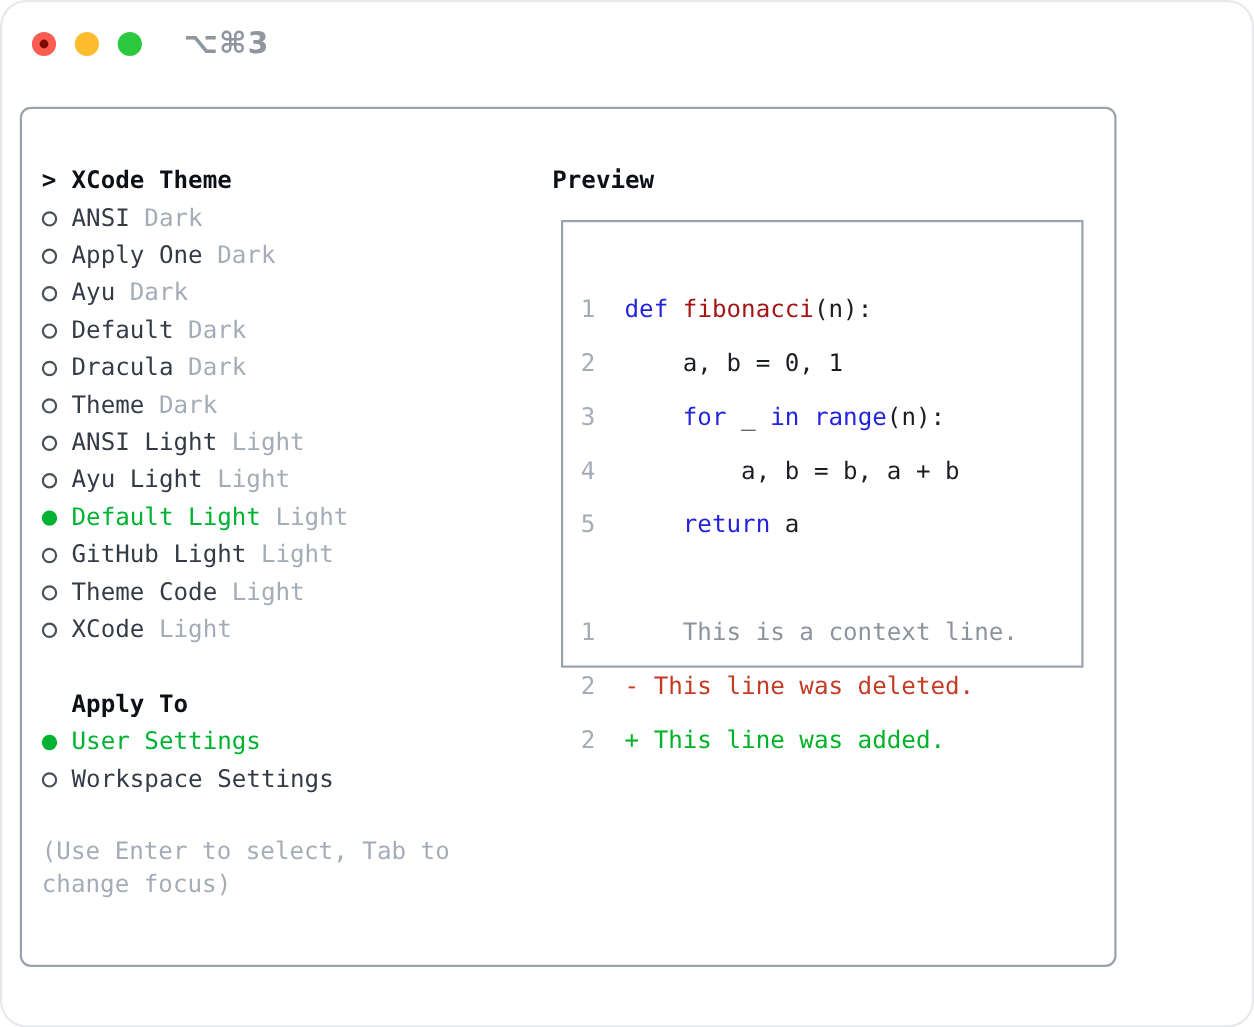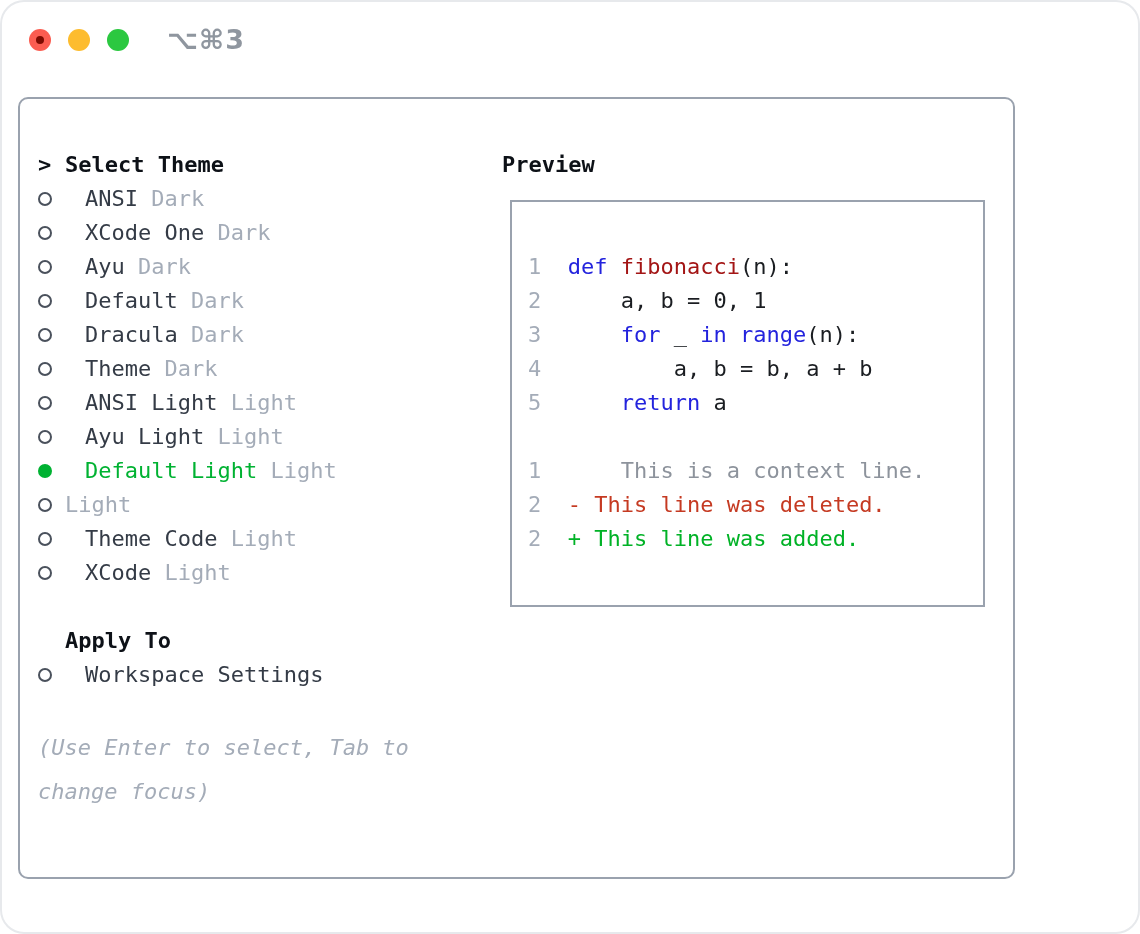--- a/index.html
+++ b/index.html
@@ -30,32 +30,32 @@
     font-size:22px;line-height:34px;color:var(--text);
   }
   .left-col{width:440px;flex:none;}
   .row{height:34px;display:flex;align-items:center;white-space:pre;}
   .blank{height:34px;}
   .marker{width:27px;flex:none;display:flex;align-items:center;}
   .arrow{font-weight:700;color:var(--heading);}
   .circle{width:14px;height:14px;box-sizing:border-box;border:2px solid #4a515c;border-radius:50%;}
   .circle.sel{background:var(--accent-green);border-color:var(--accent-green);}
   .heading{font-weight:700;color:var(--heading);}
-  .iname{color:var(--text);margin-left:20px;}
+  .iname{color:var(--text);}
   .iname.sel{color:var(--accent-green);}
   .variant{color:var(--muted);}
-  .hint{width:420px;color:var(--muted);line-height:44px;white-space:normal;font-style:italic;}
+  .hint{width:420px;color:var(--muted);line-height:30px;white-space:normal;}
   
   .right-col{flex:1;padding-left:24px;}
   .preview-box{
     margin-left:8px;margin-top:18px;width:475px;height:407px;box-sizing:border-box;
     border:2px solid var(--border);padding:48px 0 0 16px;background:#fff;
     font-size:22px;line-height:34px;color:var(--code-text);
   }
-  .pline{height:34px;white-space:pre;}
+  .pline{height:34px;white-space:pre;margin-top:15px;}
   .ln{display:inline-block;width:3ch;color:var(--line-num);}
   .seg-kw{color:var(--kw);}
   .seg-fn{color:var(--fn);}
   .seg-pl{color:var(--code-text);}
   .seg-ctx{color:var(--ctx);}
   .seg-del{color:var(--del);}
   .seg-add{color:var(--add);text-align:center;}
 </style>
 </head>
 <body>
@@ -69,46 +69,47 @@
     <span class="tl-dot tl-yellow"></span>
     <span class="tl-dot tl-green"></span>
     <span class="shortcut">⌥⌘3</span>
   </div>
 
   <div class="panel">
 
     <div class="left-col">
       <div class="row">
         <span class="marker arrow">&gt;</span>
-        <span class="heading">Select Theme</span>
+        <span class="heading">XCode Theme</span>
       </div>
 
       <div id="theme-list">
           <div class="row"><span class="marker"><span class="circle"></span></span><span class="iname">ANSI </span><span class="variant">Dark</span></div>
-          <div class="row"><span class="marker"><span class="circle"></span></span><span class="iname">XCode One </span><span class="variant">Dark</span></div>
+          <div class="row"><span class="marker"><span class="circle"></span></span><span class="iname">Apply One </span><span class="variant">Dark</span></div>
           <div class="row"><span class="marker"><span class="circle"></span></span><span class="iname">Ayu </span><span class="variant">Dark</span></div>
           <div class="row"><span class="marker"><span class="circle"></span></span><span class="iname">Default </span><span class="variant">Dark</span></div>
           <div class="row"><span class="marker"><span class="circle"></span></span><span class="iname">Dracula </span><span class="variant">Dark</span></div>
           <div class="row"><span class="marker"><span class="circle"></span></span><span class="iname">Theme </span><span class="variant">Dark</span></div>
           <div class="row"><span class="marker"><span class="circle"></span></span><span class="iname">ANSI Light </span><span class="variant">Light</span></div>
           <div class="row"><span class="marker"><span class="circle"></span></span><span class="iname">Ayu Light </span><span class="variant">Light</span></div>
           <div class="row"><span class="marker"><span class="circle sel"></span></span><span class="iname sel">Default Light </span><span class="variant">Light</span></div>
-          <div class="row"><span class="marker"><span class="circle"></span></span><span class="variant">Light</span></div>
+          <div class="row"><span class="marker"><span class="circle"></span></span><span class="iname">GitHub Light </span><span class="variant">Light</span></div>
           <div class="row"><span class="marker"><span class="circle"></span></span><span class="iname">Theme Code </span><span class="variant">Light</span></div>
           <div class="row"><span class="marker"><span class="circle"></span></span><span class="iname">XCode </span><span class="variant">Light</span></div>
         </div>
 
       <div class="blank"></div>
 
       <div class="row">
         <span class="marker"></span>
         <span class="heading">Apply To</span>
       </div>
 
       <div id="apply-list">
+          <div class="row"><span class="marker"><span class="circle sel"></span></span><span class="iname sel">User Settings</span></div>
           <div class="row"><span class="marker"><span class="circle"></span></span><span class="iname">Workspace Settings</span></div>
         </div>
 
       <div class="blank"></div>
 
       <div class="hint">(Use Enter to select, Tab to change focus)</div>
     </div>
 
     <div class="right-col">
       <div class="row">

